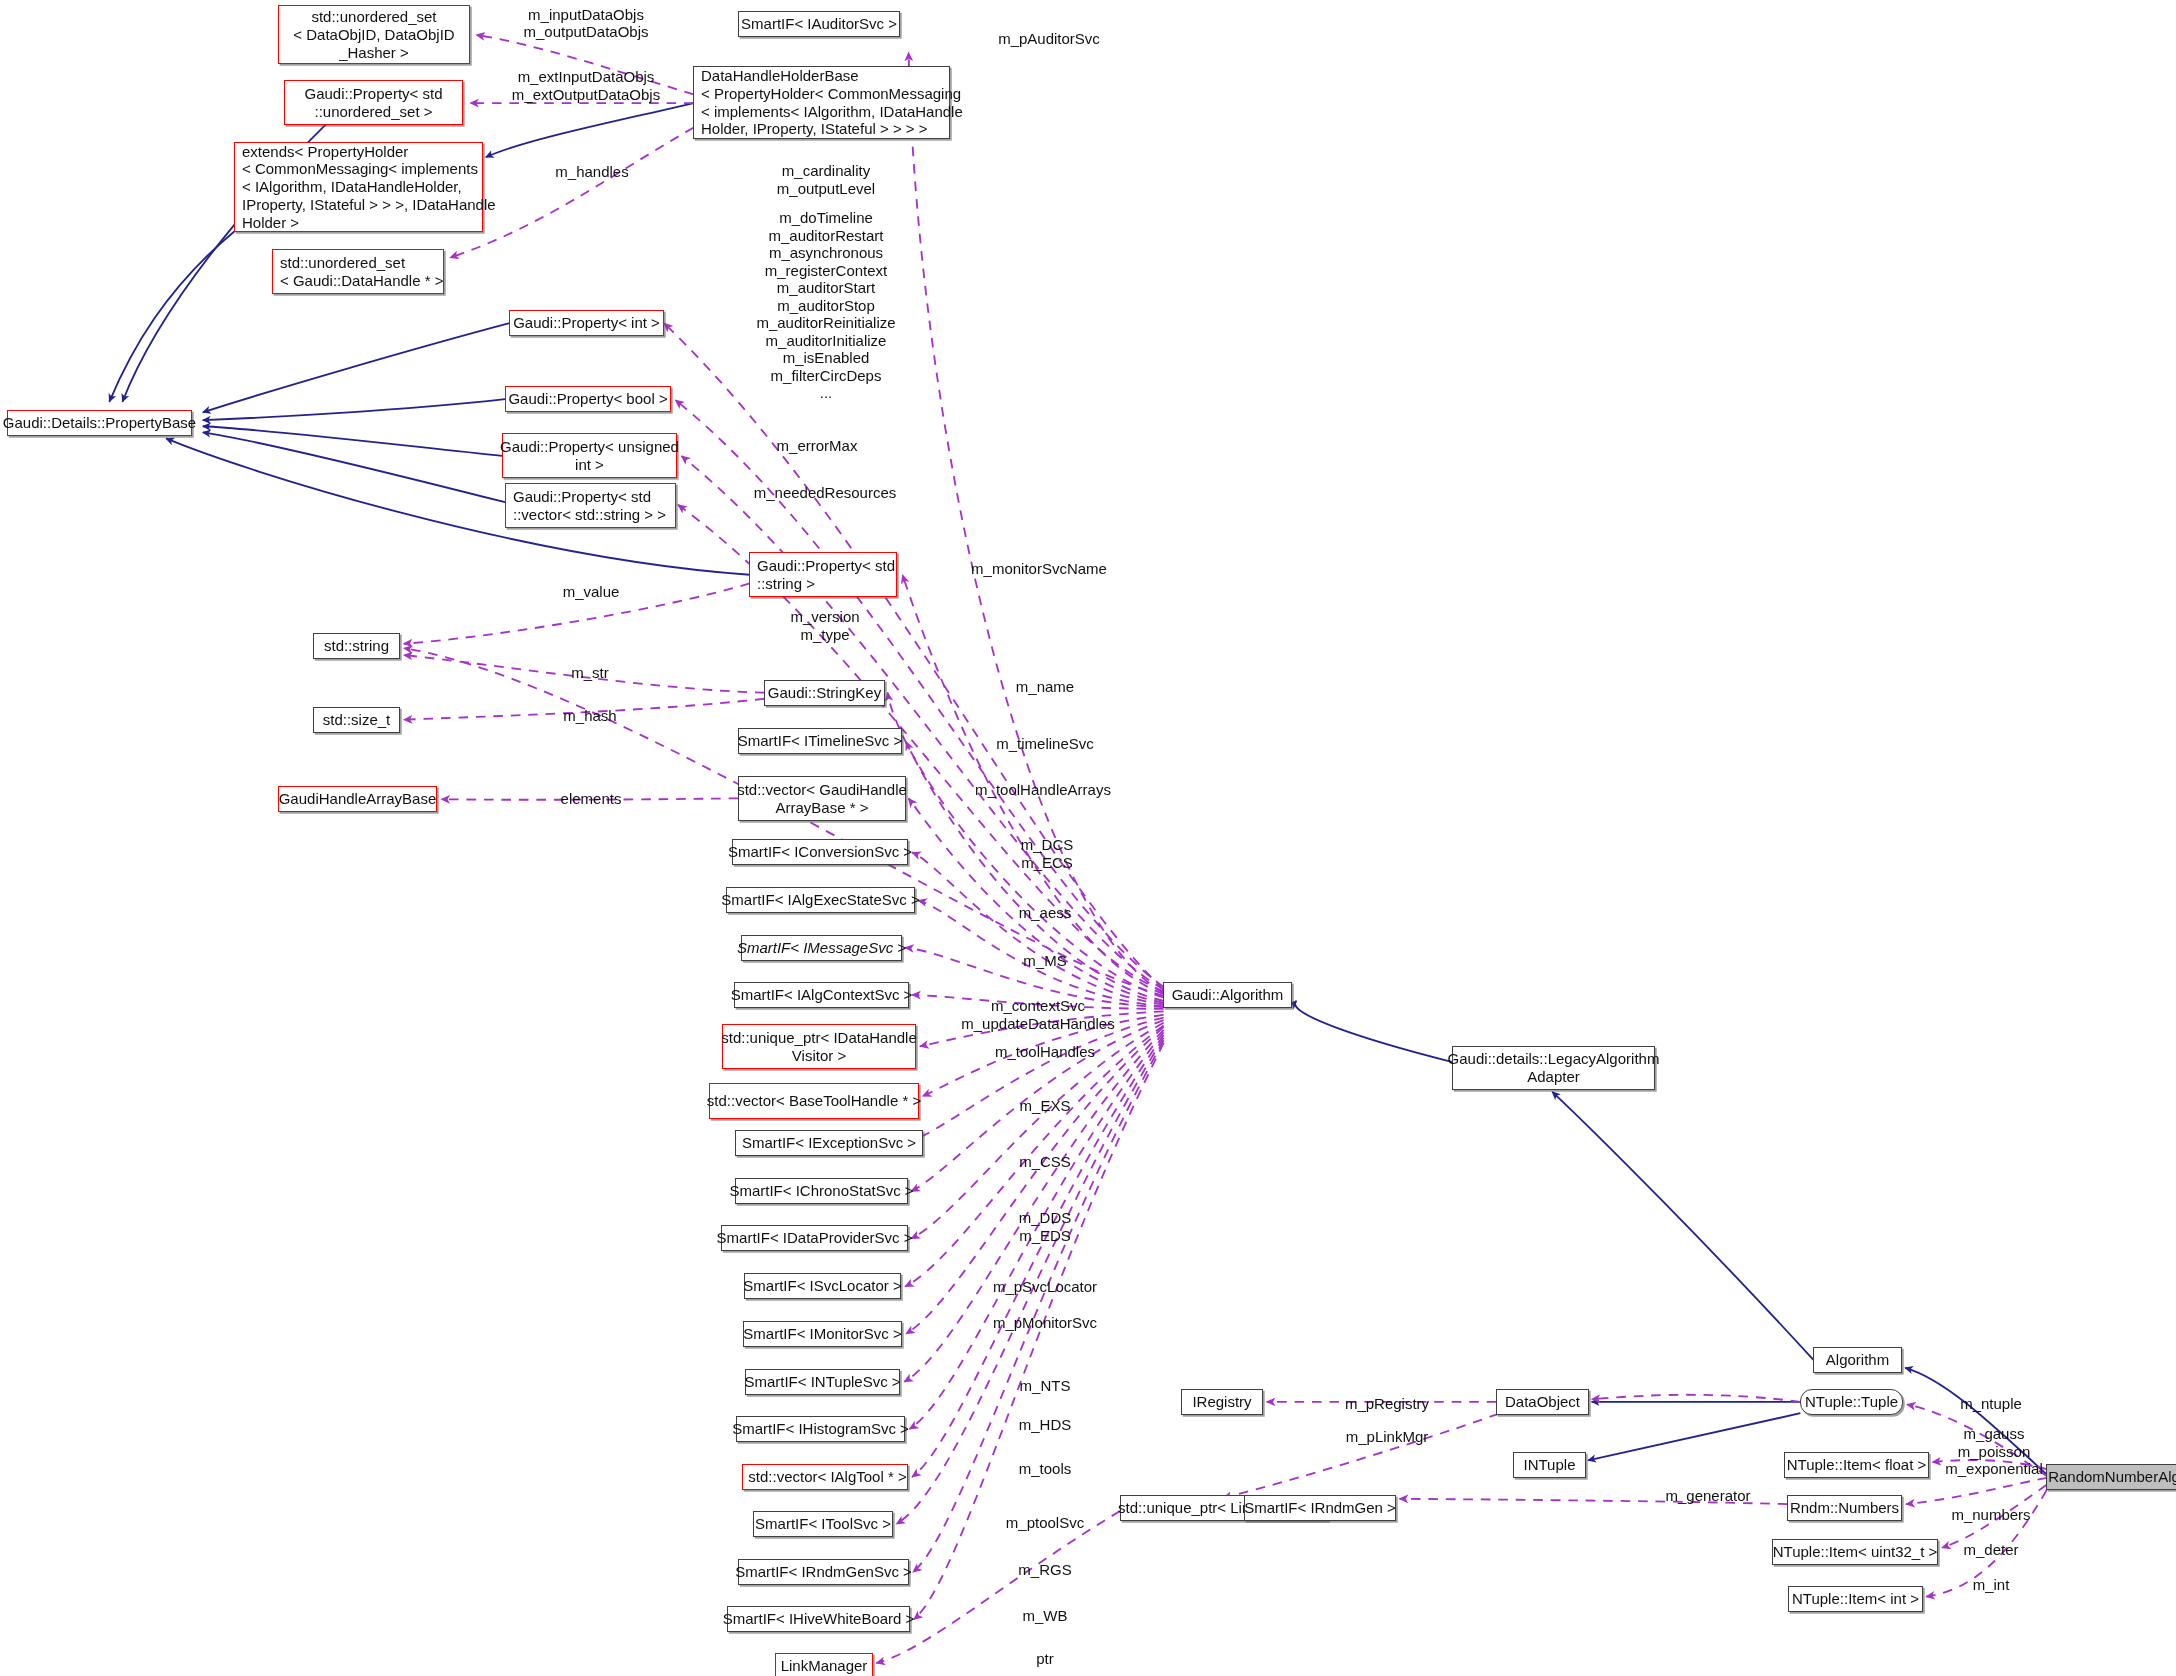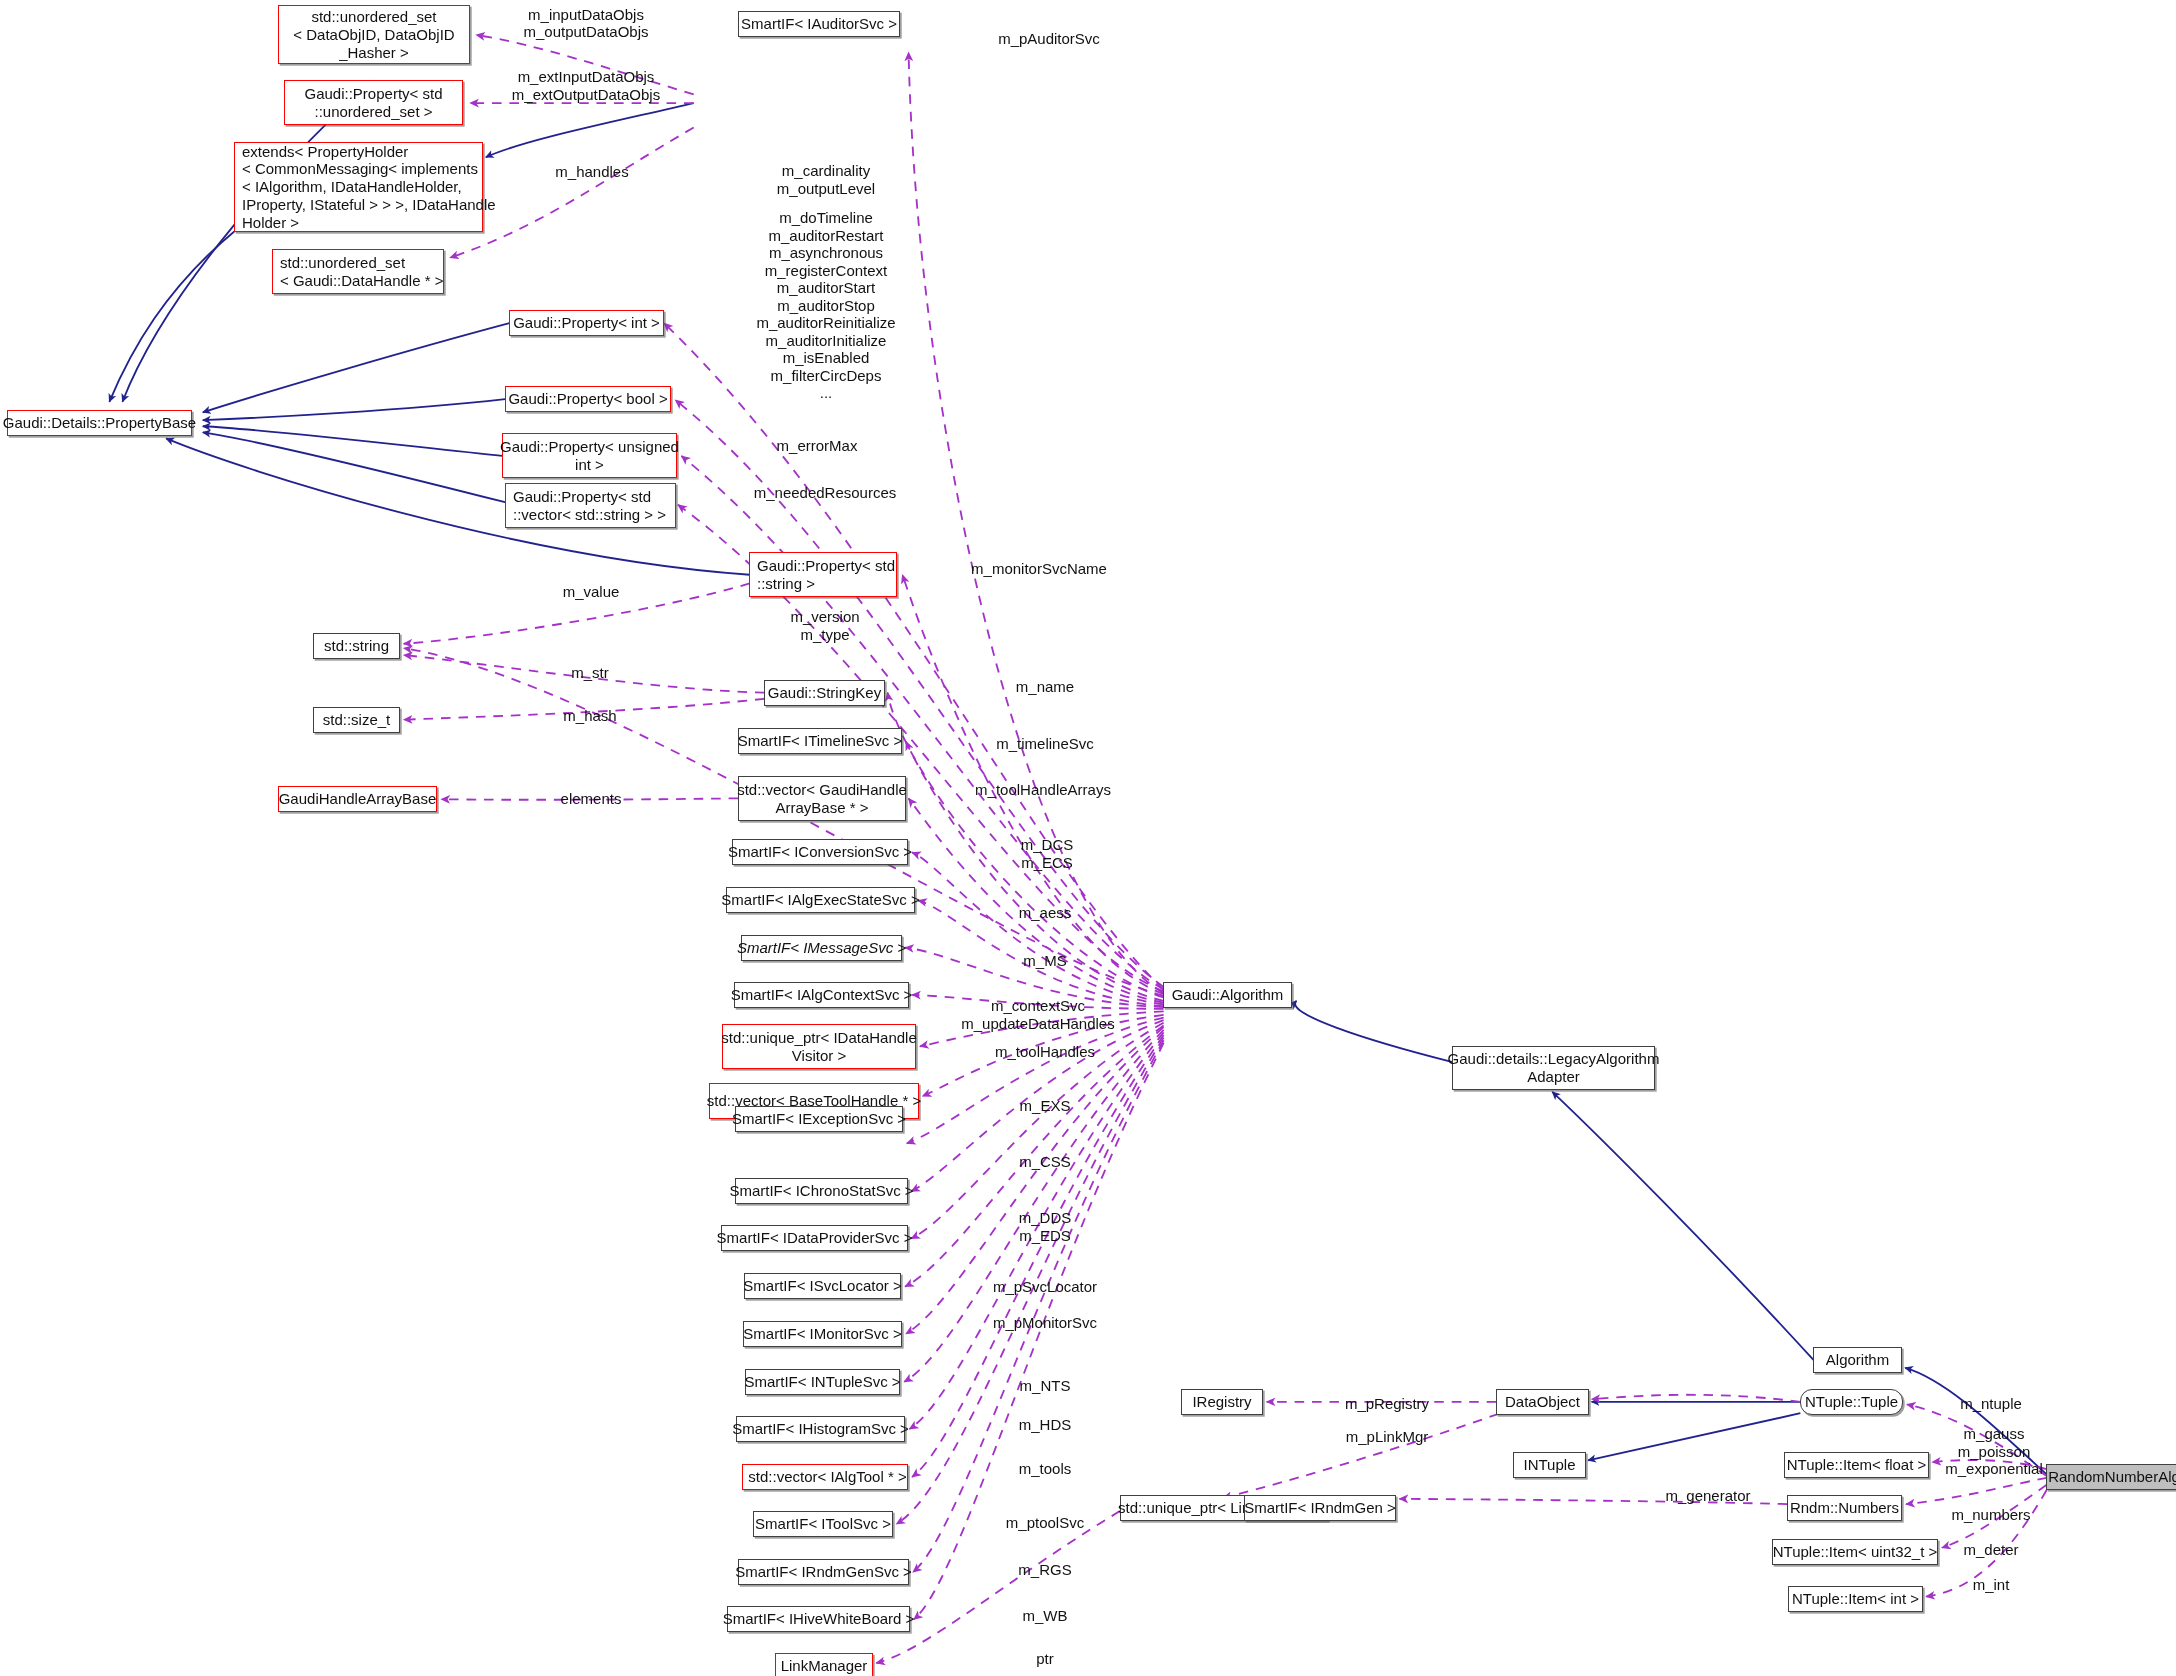--- a/index.html
+++ b/index.html
@@ -134,20 +134,24 @@
       <path d="M2343,1706 C2300,1780 2260,1820 2205,1828"></path>
     </g>
   </svg>
 
   <div class="node red" style="left:278px; top:5.2px; width:192px; height:59px;">std::unordered_set
 &lt; DataObjID, DataObjID
 _Hasher &gt;</div>
   <div class="node" style="left:738px; top:10.5px; width:162px; height:26px;">SmartIF&lt; IAuditorSvc &gt;</div>
   <div class="node red" style="left:284px; top:80px; width:179px; height:45px;">Gaudi::Property&lt; std
 ::unordered_set &gt;</div>
+  <div class="node" style="left:693px; top:66px; width:257px; height:73px; text-align:left; justify-content:flex-start;">DataHandleHolderBase
+&lt; PropertyHolder&lt; CommonMessaging
+&lt; implements&lt; IAlgorithm, IDataHandle
+Holder, IProperty, IStateful &gt; &gt; &gt; &gt;</div>
   <div class="node red" style="left:234px; top:142px; width:249px; height:90px; text-align:left; justify-content:flex-start;">extends&lt; PropertyHolder
 &lt; CommonMessaging&lt; implements
 &lt; IAlgorithm, IDataHandleHolder,
 IProperty, IStateful &gt; &gt; &gt;, IDataHandle
 Holder &gt;</div>
   <div class="node red" style="left:272px; top:249px; width:172px; height:45px; text-align:left; justify-content:flex-start;">std::unordered_set
 &lt; Gaudi::DataHandle * &gt;</div>
   <div class="node red" style="left:509px; top:310px; width:155px; height:26px;">Gaudi::Property&lt; int &gt;</div>
   <div class="node red" style="left:7px; top:410px; width:185px; height:26px;">Gaudi::Details::PropertyBase</div>
   <div class="node red" style="left:505px; top:386px; width:166px; height:26px;">Gaudi::Property&lt; bool &gt;</div>
@@ -167,21 +171,21 @@
   <div class="node" style="left:732px; top:839px; width:176px; height:26px;">SmartIF&lt; IConversionSvc &gt;</div>
   <div class="node" style="left:726px; top:887px; width:189px; height:26px;">SmartIF&lt; IAlgExecStateSvc &gt;</div>
   <div class="node" style="left:741px; top:935px; width:161px; height:26px;font-style:italic;">SmartIF&lt; IMessageSvc &gt;</div>
   <div class="node" style="left:734px; top:982px; width:175px; height:26px;">SmartIF&lt; IAlgContextSvc &gt;</div>
   <div class="node" style="left:1163px; top:982px; width:129px; height:26px;">Gaudi::Algorithm</div>
   <div class="node red" style="left:722px; top:1024px; width:194px; height:45px;">std::unique_ptr&lt; IDataHandle
 Visitor &gt;</div>
   <div class="node" style="left:1452px; top:1046px; width:203px; height:44px;">Gaudi::details::LegacyAlgorithm
 Adapter</div>
   <div class="node red" style="left:709px; top:1083px; width:210px; height:36px;">std::vector&lt; BaseToolHandle * &gt;</div>
-  <div class="node" style="left:735px; top:1106px; width:168px; height:26px;">SmartIF&lt; IExceptionSvc &gt;</div>
+  <div class="node" style="left:735px; top:1130px; width:188px; height:26px;">SmartIF&lt; IExceptionSvc &gt;</div>
   <div class="node" style="left:735px; top:1178px; width:173px; height:26px;">SmartIF&lt; IChronoStatSvc &gt;</div>
   <div class="node" style="left:721px; top:1225px; width:187px; height:26px;">SmartIF&lt; IDataProviderSvc &gt;</div>
   <div class="node" style="left:744px; top:1273px; width:157px; height:26px;">SmartIF&lt; ISvcLocator &gt;</div>
   <div class="node" style="left:743px; top:1321px; width:159px; height:26px;">SmartIF&lt; IMonitorSvc &gt;</div>
   <div class="node" style="left:1813px; top:1347px; width:89px; height:26px;">Algorithm</div>
   <div class="node" style="left:745px; top:1369px; width:155px; height:26px;">SmartIF&lt; INTupleSvc &gt;</div>
   <div class="node" style="left:1181px; top:1389px; width:82px; height:26px;">IRegistry</div>
   <div class="node" style="left:1496px; top:1389px; width:93px; height:26px;">DataObject</div>
   <div class="node" style="left:1800px; top:1389px; width:103px; height:26px;border-radius:12px;">NTuple::Tuple</div>
   <div class="node" style="left:736px; top:1416px; width:169px; height:26px;">SmartIF&lt; IHistogramSvc &gt;</div>

